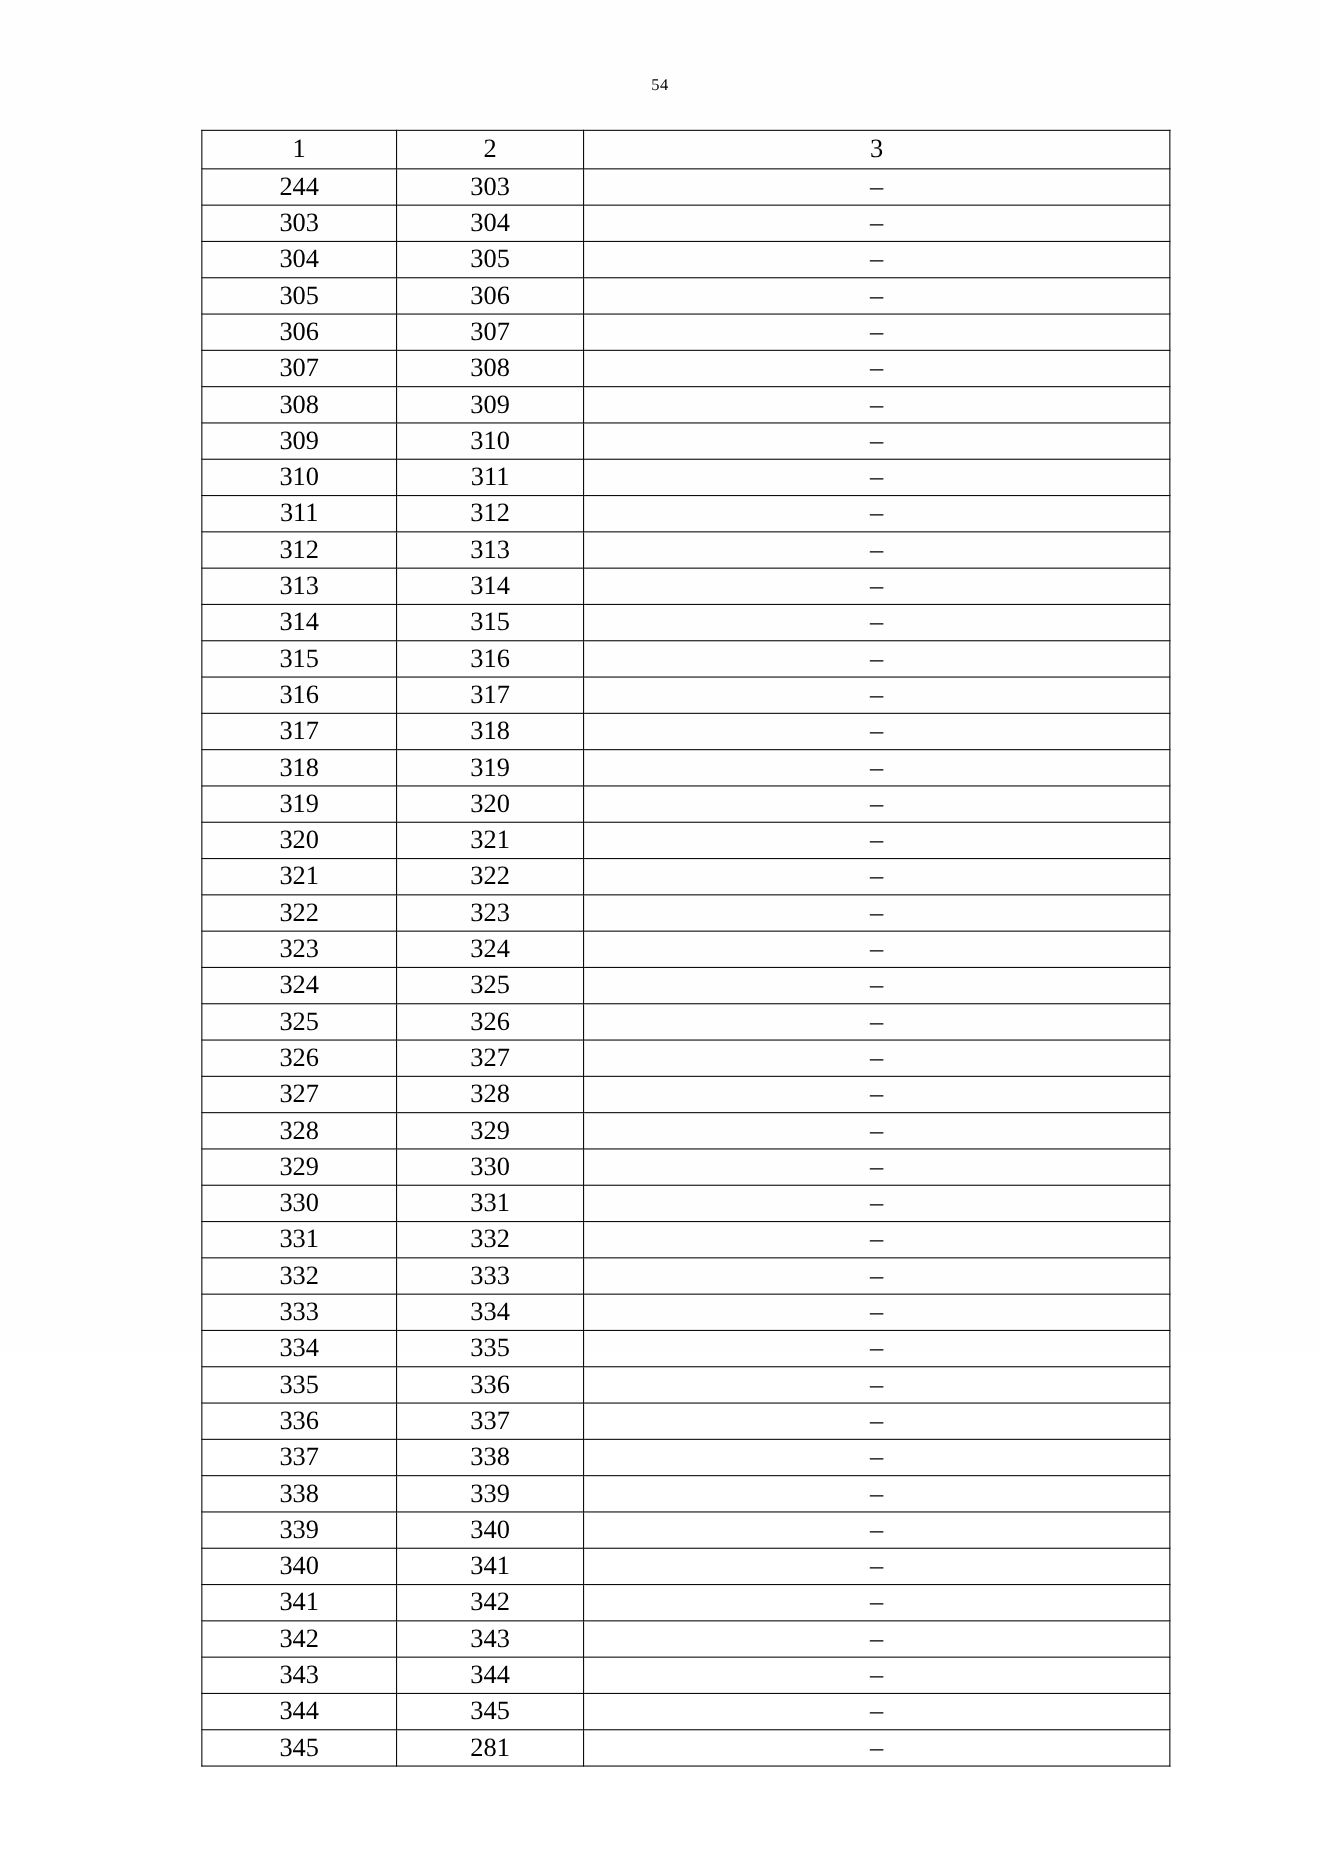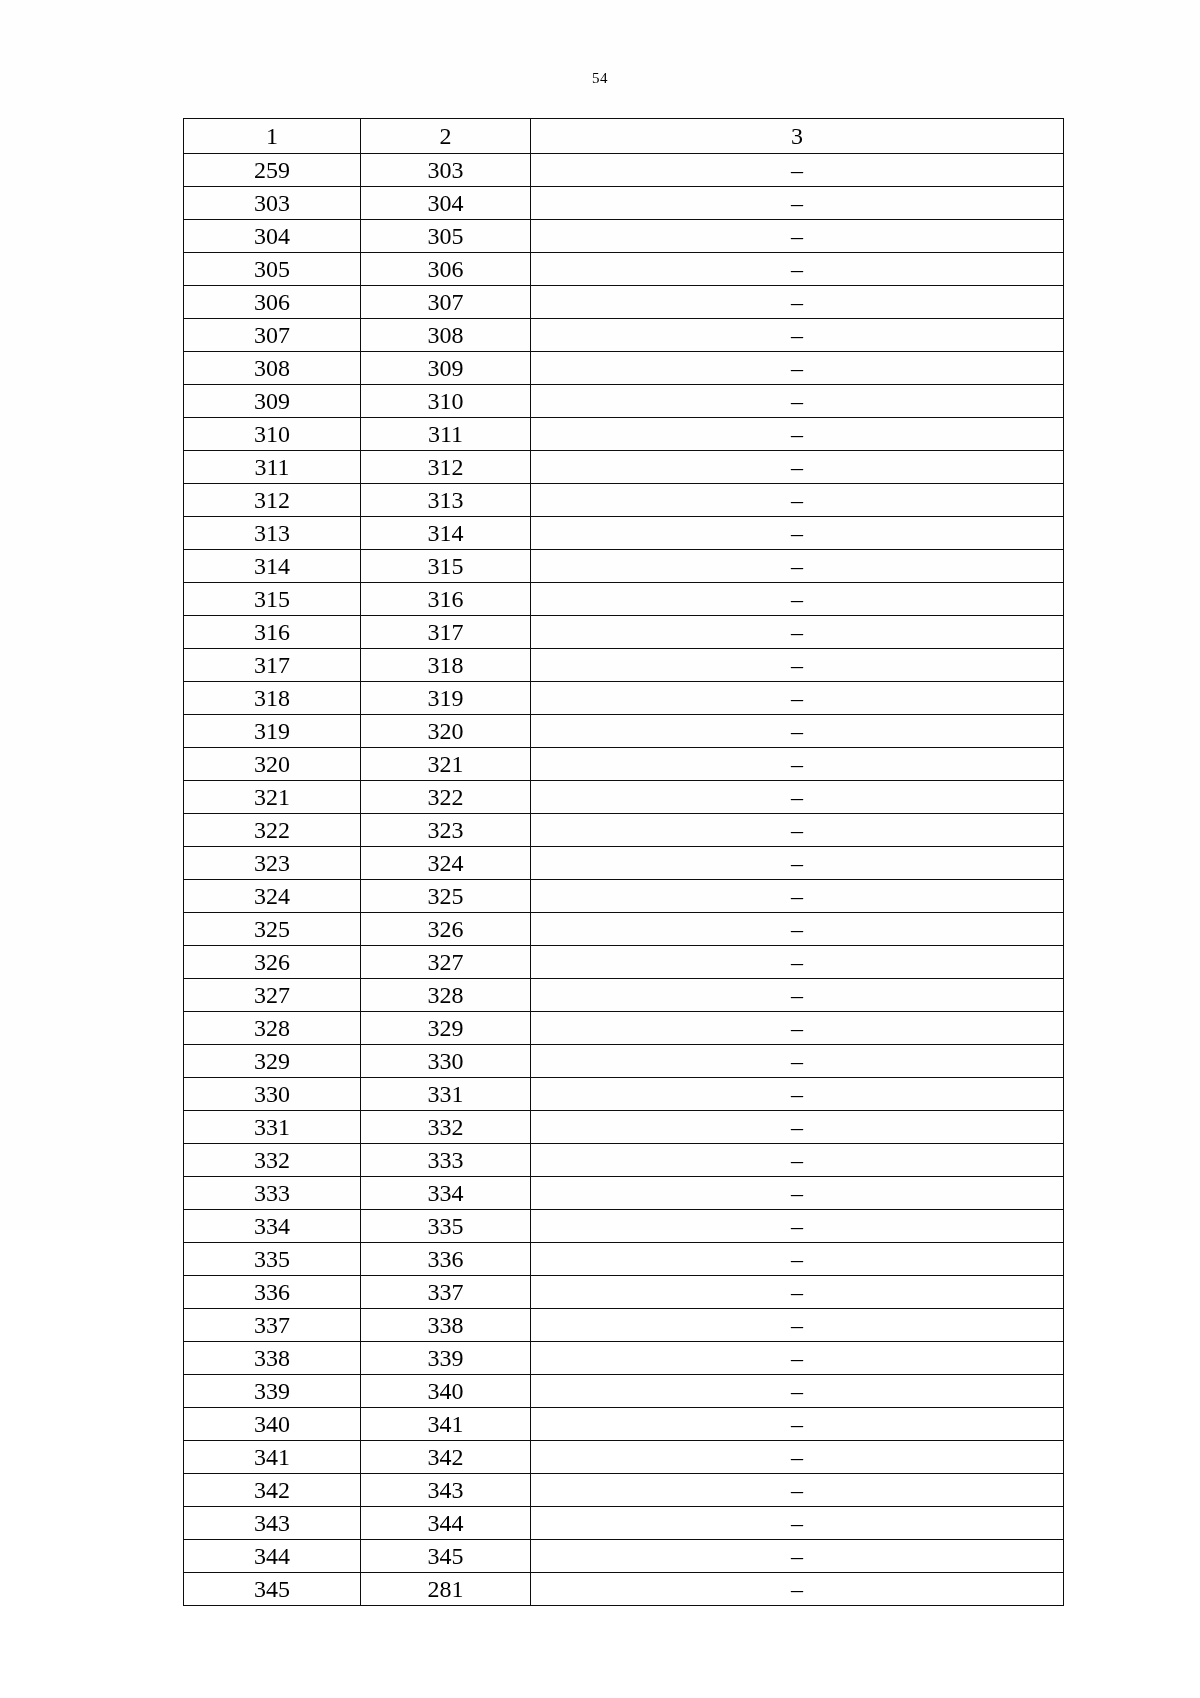--- a/index.html
+++ b/index.html
@@ -91,21 +91,21 @@
       </colgroup>
       <thead>
         <tr>
           <th>1</th>
           <th>2</th>
           <th>3</th>
         </tr>
       </thead>
       <tbody id="table-body">
           <tr>
-            <td>259</td>
+            <td>244</td>
             <td>303</td>
             <td class="dash-cell">–</td>
           </tr>
           <tr>
             <td>303</td>
             <td>304</td>
             <td class="dash-cell">–</td>
           </tr>
           <tr>
             <td>304</td>

